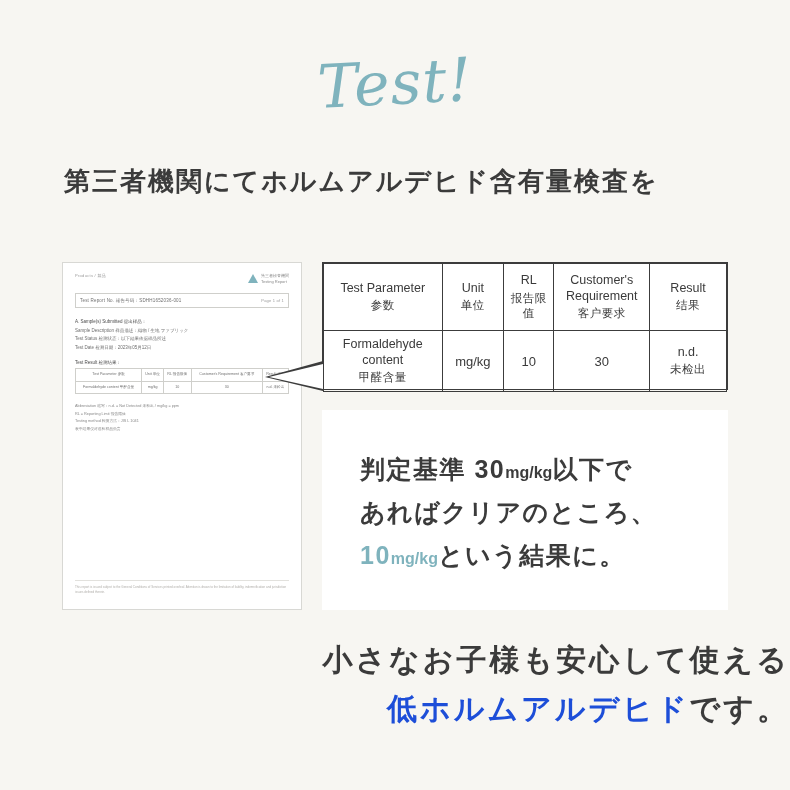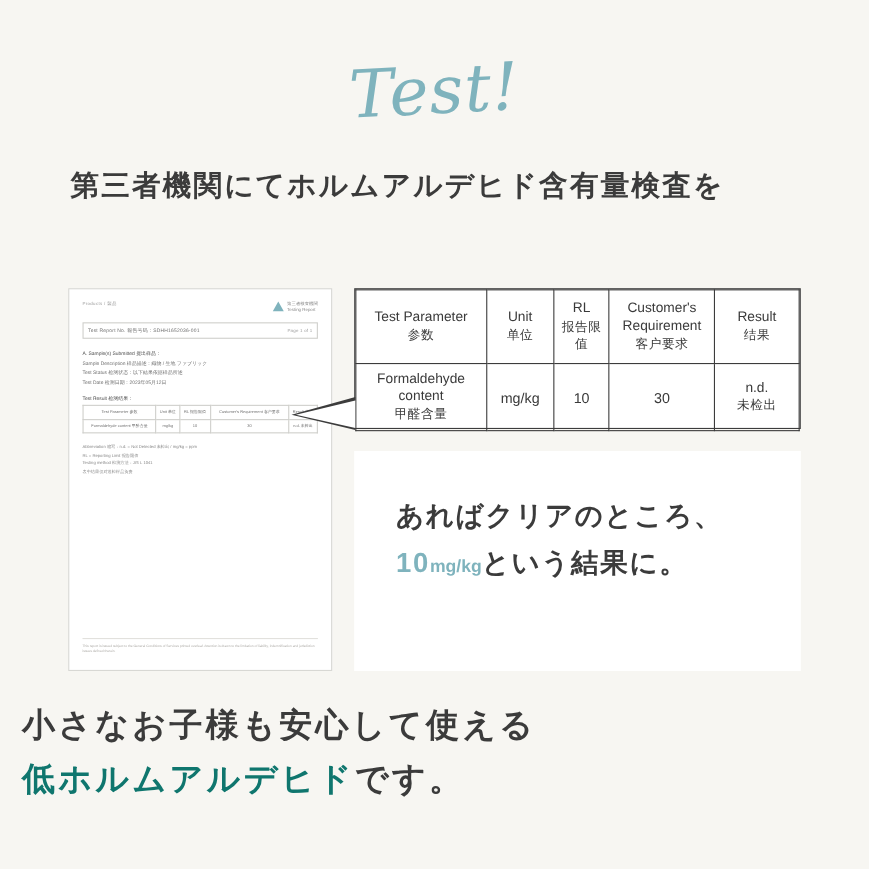--- a/index.html
+++ b/index.html
@@ -28,21 +28,21 @@
     font-size: 60px;
     letter-spacing: 1px;
     color: #7fb3bd;
     transform: rotate(-3deg);
   }
 
   
   .lead {
     position: absolute;
     left: 64px;
-    top: 148px;
+    top: 161px;
     width: 680px;
     font-size: 26px;
     line-height: 1.58;
     letter-spacing: 2px;
     color: #3b3b3b;
     font-weight: 600;
   }
   .lead div { white-space: nowrap; }
 
   
@@ -221,29 +221,29 @@
   .panel .ptext .sm { font-size: 16px; letter-spacing: 0; }
   .panel .ptext .accent { color: #7fb3bd; }
   .panel .ptext div { white-space: nowrap; }
 
   
   .bottom {
     position: absolute;
     left: 0;
     right: 0;
     top: 636px;
-    text-align: left;
+    text-align: right;
     font-size: 30px;
     line-height: 1.62;
     letter-spacing: 3px;
     color: #3b3b3b;
     font-weight: 600;
     padding-left: 20px;
   }
-  .bottom .accent { color: #0f766e; }
+  .bottom .accent { color: #1d4ed8; }
 </style>
 </head>
 <body>
 
 <div class="title">Test!</div>
 
 <div class="lead">
   <div>第三者機関にてホルムアルデヒド含有量検査を</div>
 </div>
 
@@ -345,20 +345,23 @@
           <span class="en">n.d.</span>
           <span class="jp">未检出</span>
         </td>
       </tr>
     </tbody>
   </table>
 </div>
 
 <div class="panel">
   <div class="ptext">
+    <div>
+      <span>判定基準 30</span><span class="sm">mg/kg</span><span>以下で</span>
+    </div>
     <div>あればクリアのところ、</div>
     <div>
       <span class="accent">10</span><span class="sm accent">mg/kg</span><span>という結果に。</span>
     </div>
   </div>
 </div>
 
 <div class="bottom">
   <div>小さなお子様も安心して使える</div>
   <div>

